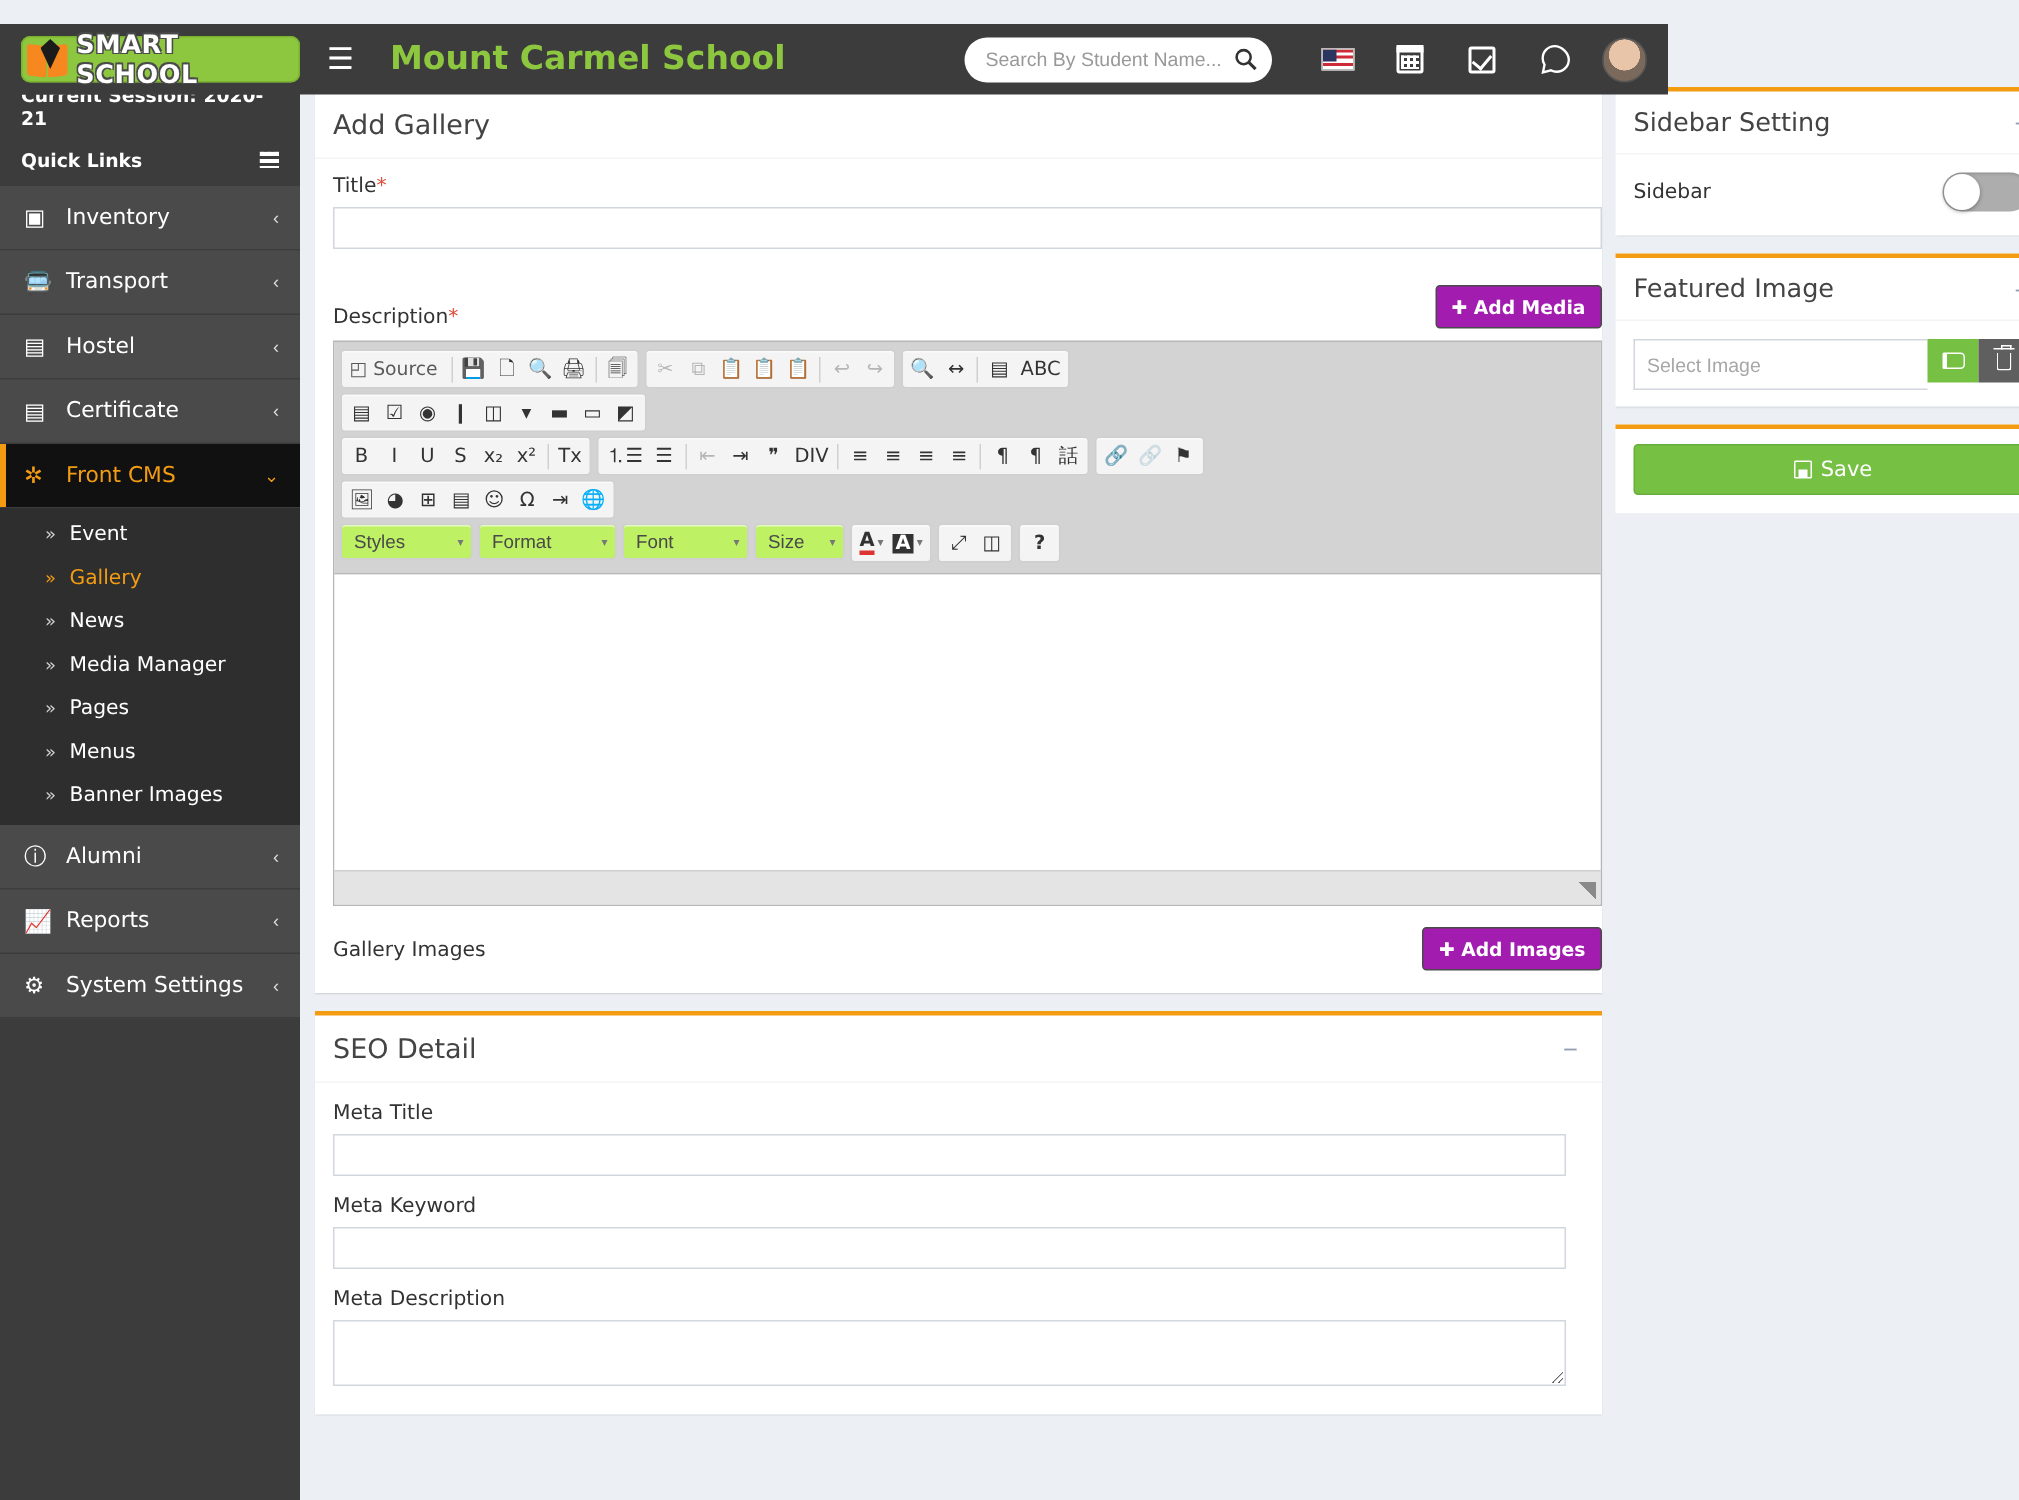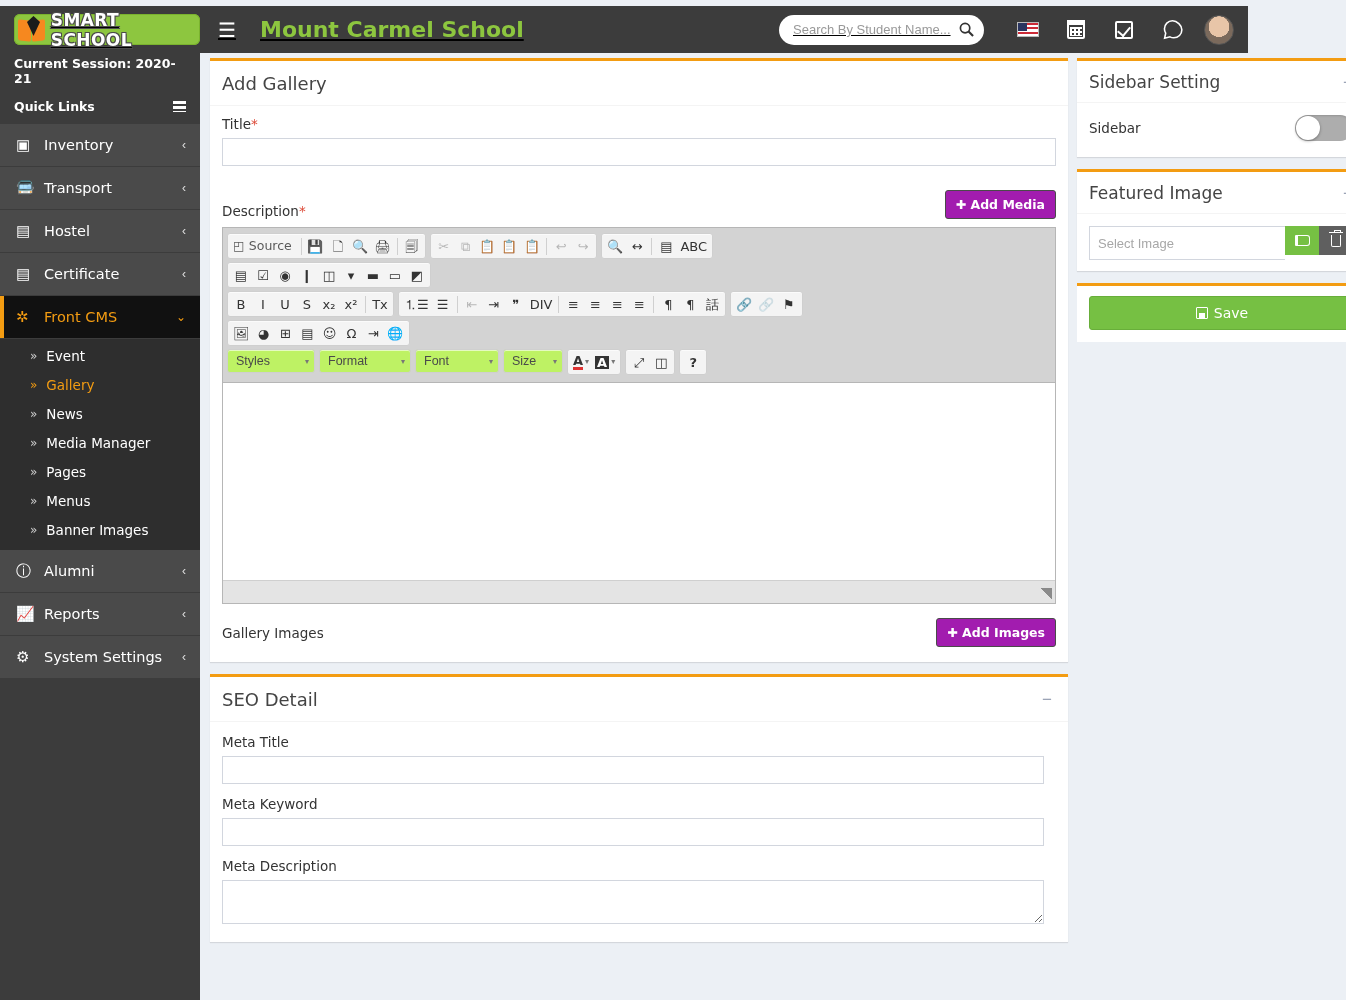--- a/index.html
+++ b/index.html
@@ -4,22 +4,22 @@
 <style>
   * { box-sizing: border-box; margin: 0; padding: 0; }
   html, body {
     width: 1346px; height: 1000px;
     font-family: "Liberation Sans", sans-serif;
     background: #ecf0f5; overflow: hidden;
   }
 
   
   #topbar {
-    position: absolute; top: 6px; left: 0; width: 1248px; height: 47px;
-    background: #3c3c3c; display: flex; align-items: center; z-index: 30; text-decoration: underline;
+    position: absolute; top: 16px; left: 0; width: 1112px; height: 47px;
+    background: #3c3c3c; display: flex; align-items: center; z-index: 30;
   }
   #logo-wrap {
     width: 200px; height: 47px; display: flex; align-items: center;
     padding-left: 14px; background: #3c3c3c;
   }
   #logo {
     display: flex; align-items: center; height: 31px;
     background: #8dc63f; border-radius: 6px; padding-right: 10px;
     box-shadow: 0 0 0 1px #7ab32e inset;
   }
@@ -165,21 +165,21 @@
     font-size: 18px; color: #444; font-weight: normal;
     font-family: "DejaVu Sans", sans-serif;
   }
   .minus-btn {
     color: #97a0b3; font-size: 17px; cursor: pointer; line-height: 1; user-select: none;
   }
   .divider { height: 1px; background: #f4f4f4; }
 
   #main-col { width: 858px; float: left; }
   #gallery-box { }
-  .form-body { padding: 10px 12px 0 12px; }
+  .form-body { padding: 10px 0 0 12px; }
   .flabel {
     font-size: 13.5px; color: #333; margin-bottom: 6px; display: block;
     font-family: "DejaVu Sans", sans-serif;
   }
   .req { color: #dd4b39; }
   .finput {
     width: 100%; height: 28px; border: 1px solid #d2d6de; background: #fff;
     padding: 4px 8px; font-size: 13px; outline: none; color: #555;
     font-family: "Liberation Sans", sans-serif; border-radius: 0;
   }

